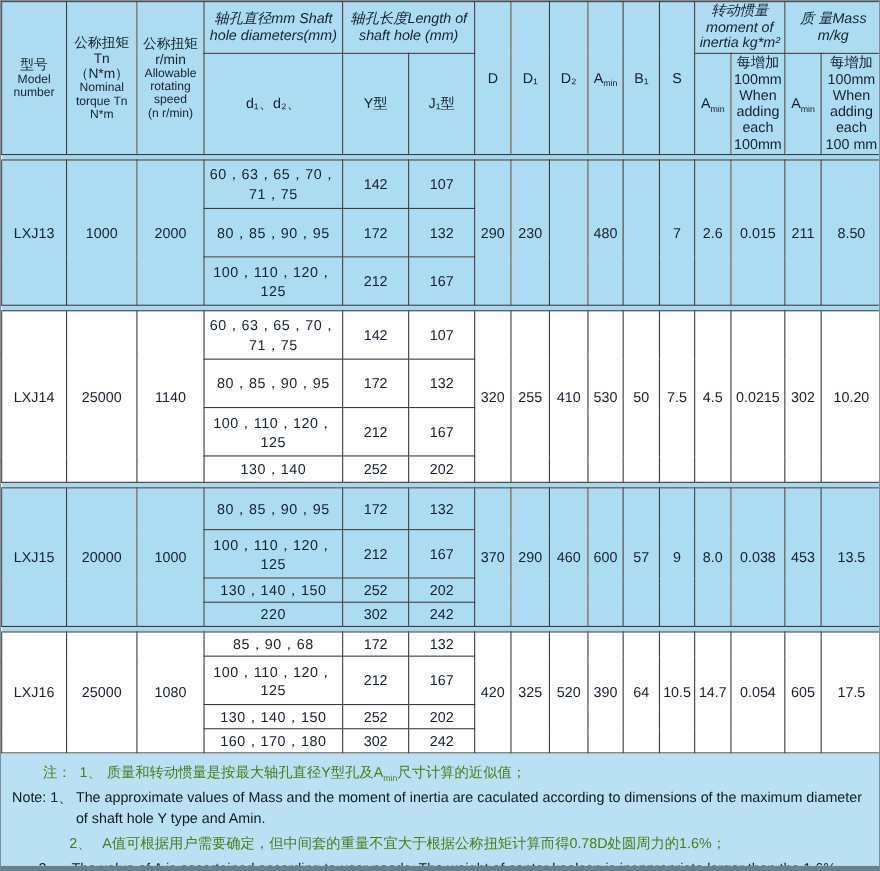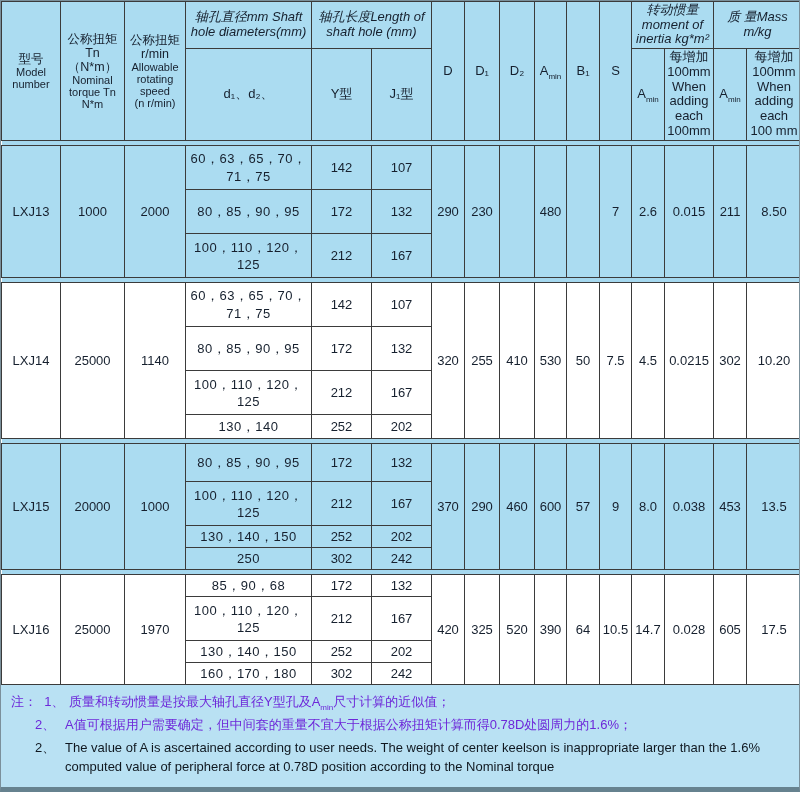--- a/index.html
+++ b/index.html
@@ -51,21 +51,21 @@
     height:4px;padding:0;
   }
   td.dia{text-align:left;padding-left:8px;font-size:13.5px;letter-spacing:.5px;}
   td.num{font-size:13.5px;}
   
   .notes{padding:8px 6px 0 6px;background:var(--notes-bg);}
   .note-row{display:flex;align-items:flex-start;margin-bottom:4px;line-height:1.45;}
   .note-lbl{flex:0 0 58px;padding-left:4px;white-space:nowrap;font-size:13px;}
   .note-lbl.ind{flex:0 0 30px;margin-left:28px;padding-left:0;}
   .note-txt{flex:1;font-size:13px;}
-  .note-zh{color:#6d28d9;}
+  .note-zh{color:#4d7c0f;margin-left:28px;}
   .note-en{color:#101820;font-size:13.5px;}
 </style>
 </head>
 <body>
 
 <div class="page">
 
 <table class="spec">
   <colgroup>
     <col style="width:59px">
@@ -239,48 +239,48 @@
       <td class="dia">100，110，120，125</td>
       <td class="num">212</td>
       <td class="num">167</td>
     </tr>
     <tr style="height:22px">
       <td class="dia">130，140，150</td>
       <td class="num">252</td>
       <td class="num">202</td>
     </tr>
     <tr style="height:22px">
-      <td class="dia">250</td>
+      <td class="dia">220</td>
       <td class="num">302</td>
       <td class="num">242</td>
     </tr>
   </tbody>
 
   <tbody>
         <tr class="gap">
           <td colspan="16"></td>
         </tr>
       </tbody>
 
   <tbody class="sec-white">
     <tr style="height:22px">
       <td rowspan="4" class="num">LXJ16</td>
       <td rowspan="4" class="num">25000</td>
-      <td rowspan="4" class="num">1970</td>
+      <td rowspan="4" class="num">1080</td>
       <td class="dia">85，90，68</td>
       <td class="num">172</td>
       <td class="num">132</td>
       <td rowspan="4" class="num">420</td>
       <td rowspan="4" class="num">325</td>
       <td rowspan="4" class="num">520</td>
       <td rowspan="4" class="num">390</td>
       <td rowspan="4" class="num">64</td>
       <td rowspan="4" class="num">10.5</td>
       <td rowspan="4" class="num">14.7</td>
-      <td rowspan="4" class="num">0.028</td>
+      <td rowspan="4" class="num">0.054</td>
       <td rowspan="4" class="num">605</td>
       <td rowspan="4" class="num">17.5</td>
     </tr>
     <tr style="height:44px">
       <td class="dia">100，110，120，125</td>
       <td class="num">212</td>
       <td class="num">167</td>
     </tr>
     <tr style="height:22px">
       <td class="dia">130，140，150</td>
@@ -292,20 +292,24 @@
       <td class="num">302</td>
       <td class="num">242</td>
     </tr>
   </tbody>
 </table>
 
 <div class="notes">
   <div class="note-row note-zh">
     <span class="note-lbl"><span>注：</span>&nbsp;&nbsp;<span>1、</span></span>
     <span class="note-txt"><span>质量和转动惯量是按最大轴孔直径Y型孔及A</span><sub>min</sub><span>尺寸计算的近似值；</span></span>
+  </div>
+  <div class="note-row note-en">
+    <span class="note-lbl">Note: 1、</span>
+    <span class="note-txt">The approximate values of Mass and the moment of inertia are caculated according to dimensions of the maximum diameter of shaft hole Y type and Amin.</span>
   </div>
   <div class="note-row note-zh">
     <span class="note-lbl ind">2、</span>
     <span class="note-txt">A值可根据用户需要确定，但中间套的重量不宜大于根据公称扭矩计算而得0.78D处圆周力的1.6%；</span>
   </div>
   <div class="note-row note-en">
     <span class="note-lbl ind">2、</span>
     <span class="note-txt">The value of A is ascertained according to user needs. The weight of center keelson is inappropriate larger than the 1.6% computed value of peripheral force at 0.78D position according to the Nominal torque</span>
   </div>
 

